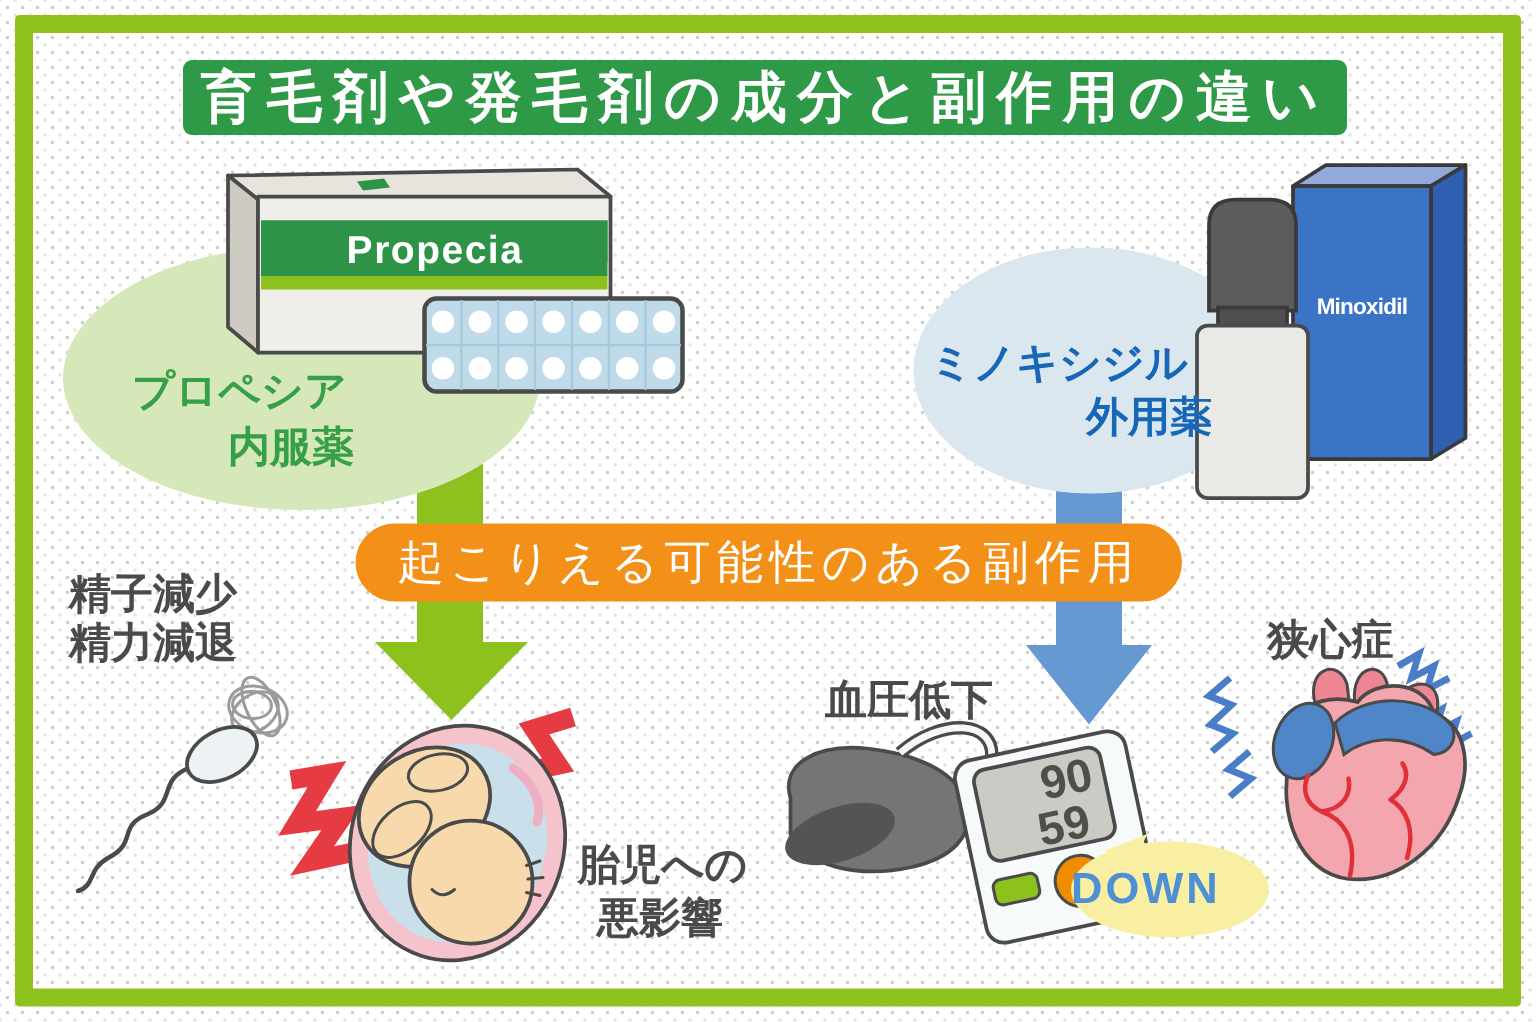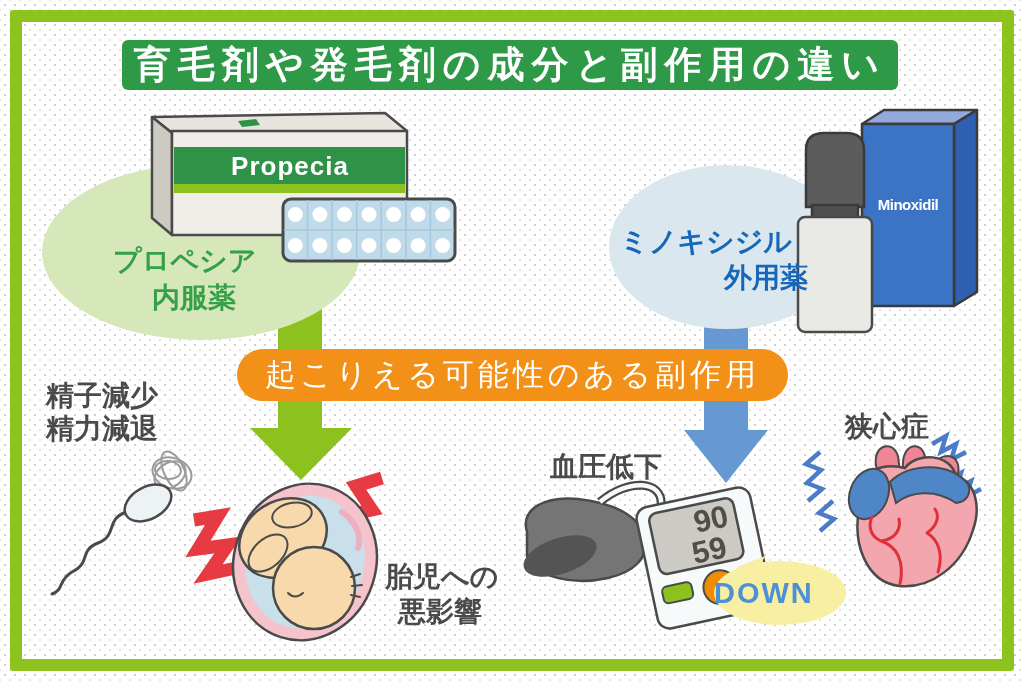--- a/index.html
+++ b/index.html
@@ -174,21 +174,21 @@
     </g>
   </svg>
 
   <div class="title-banner">
     <span>育毛剤や発毛剤の成分と副作用の違い</span>
   </div>
 
   <div class="pkg-propecia">Propecia</div>
   <div class="pkg-minoxidil">Minoxidil</div>
 
-  <div class="txt green-label" style="left:88px;top:246px;margin-left:25px;">プロペシア</div>
+  <div class="txt green-label" style="left:88px;top:246px;">プロペシア</div>
   <div class="txt green-label" style="left:152px;top:283px;">内服薬</div>
   <div class="txt blue-label" style="left:620px;top:227px;">ミノキシジル</div>
   <div class="txt blue-label" style="left:702px;top:263px;margin-left:22px;">外用薬</div>
 
   <div class="orange-banner">
     <span>起こりえる可能性のある副作用</span>
   </div>
 
   <div class="txt dark" style="left:46px;top:381px;">精子減少</div>
   <div class="txt dark" style="left:46px;top:414px;">精力減退</div>

